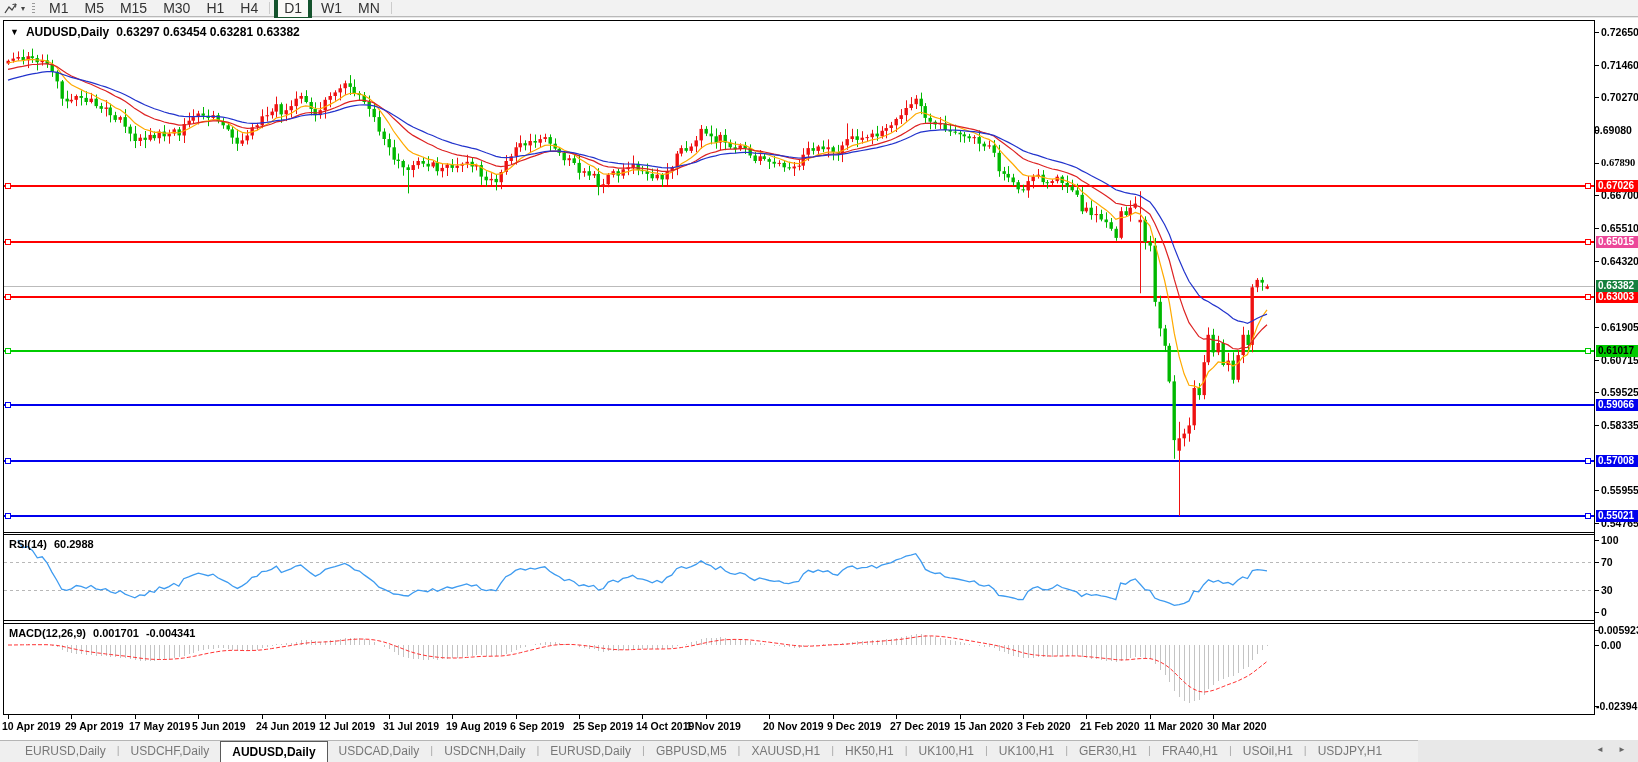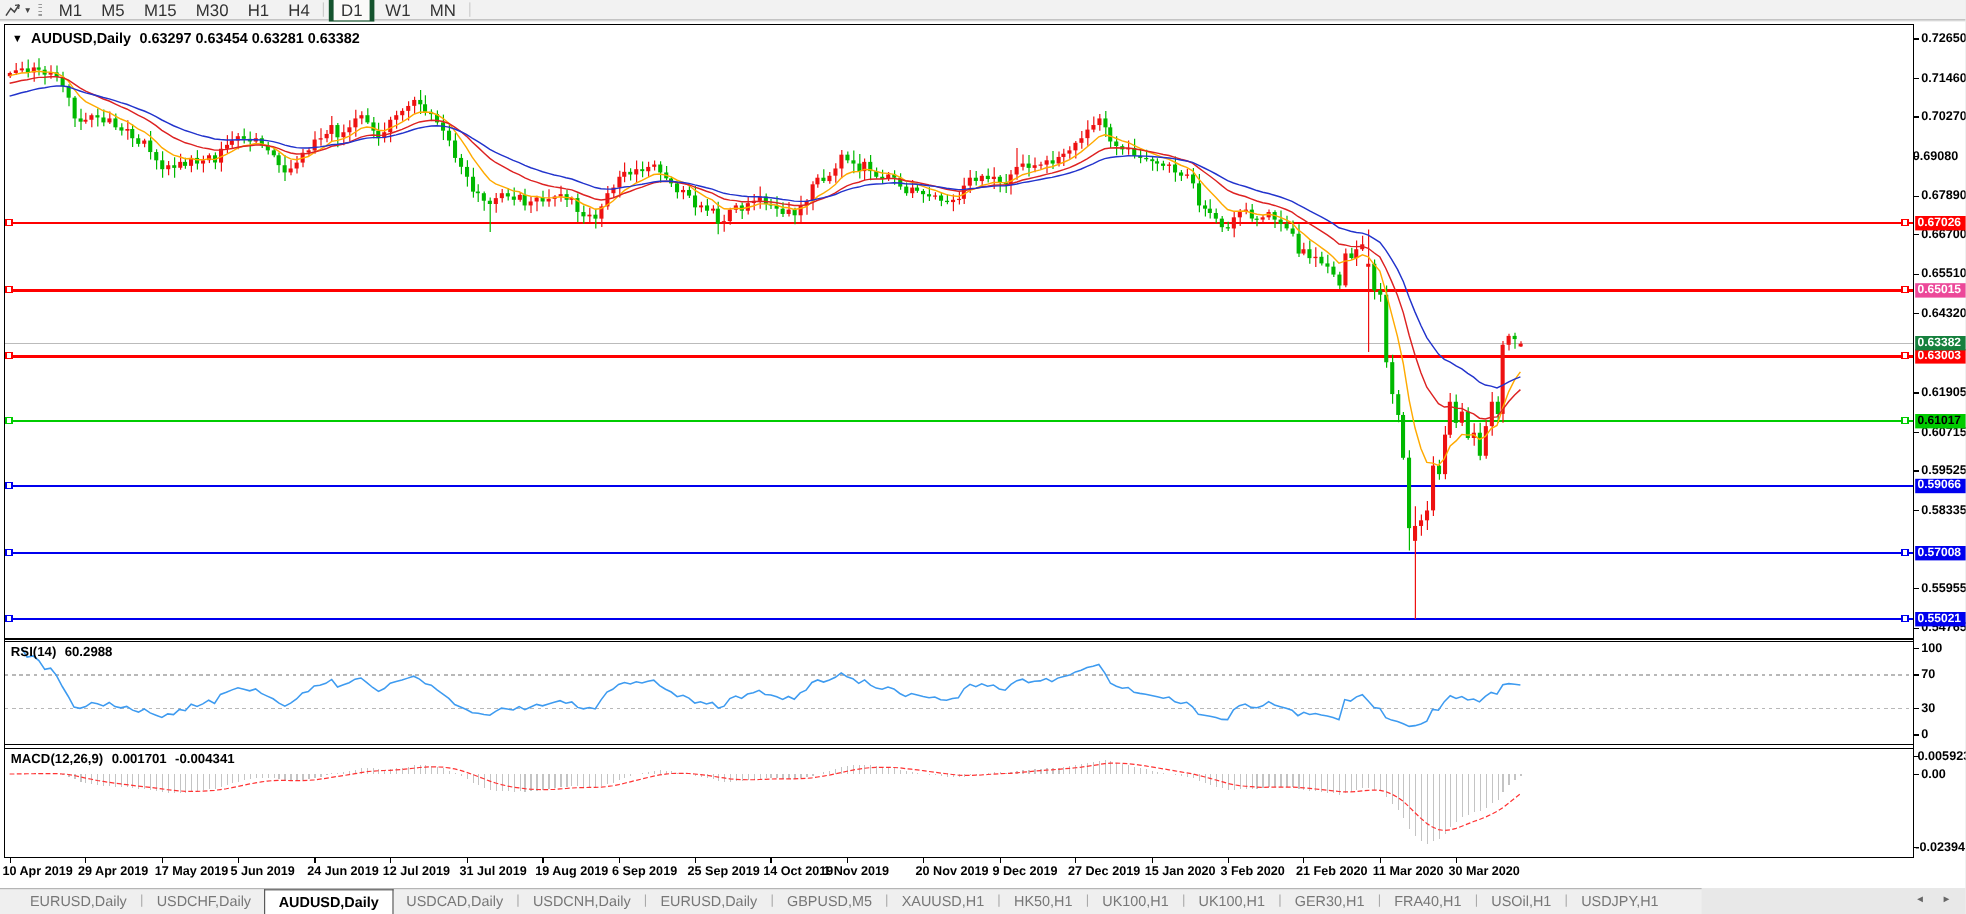--- a/index.html
+++ b/index.html
@@ -944,21 +944,21 @@
   <div class="panel-label" id="macd-label" style="left:9px;top:627px;">
     <span>MACD(12,26,9)</span>
     <span>0.001701</span>
     <span>-0.004341</span>
   </div>
   <div id="labels-root">
       <div class="axis-num" style="left: 1601px; top: 26px;">0.72650</div>
       <div class="axis-num" style="left: 1601px; top: 59px;">0.71460</div>
       <div class="axis-num" style="left: 1601px; top: 91px;">0.70270</div>
       <div class="axis-num" style="left: 1566px; top: 124px; padding-left: 28px;">0.69080</div>
-      <div class="axis-num" style="left: 1601px; top: 157px;">0.67890</div>
+      <div class="axis-num" style="left: 1601px; top: 157px; font-family: Liberation Serif, serif;">0.67890</div>
       <div class="axis-num" style="left: 1601px; top: 189px;">0.66700</div>
       <div class="axis-num" style="left: 1601px; top: 222px;">0.65510</div>
       <div class="axis-num" style="left: 1601px; top: 255px;">0.64320</div>
       <div class="axis-num" style="left: 1601px; top: 321px;">0.61905</div>
       <div class="axis-num" style="left: 1601px; top: 354px;">0.60715</div>
       <div class="axis-num" style="left: 1601px; top: 386px;">0.59525</div>
       <div class="axis-num" style="left: 1601px; top: 419px;">0.58335</div>
       <div class="axis-num" style="left: 1601px; top: 484px;">0.55955</div>
       <div class="axis-num" style="left: 1601px; top: 517px;">0.54765</div>
       <div class="axis-num" style="left: 1601px; top: 534px;">100</div>

